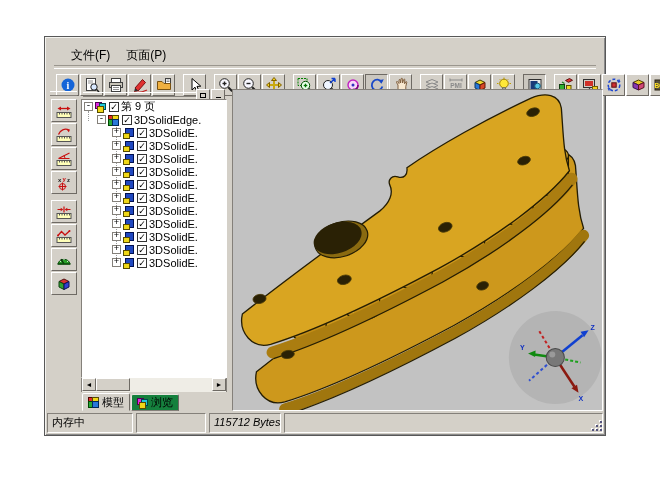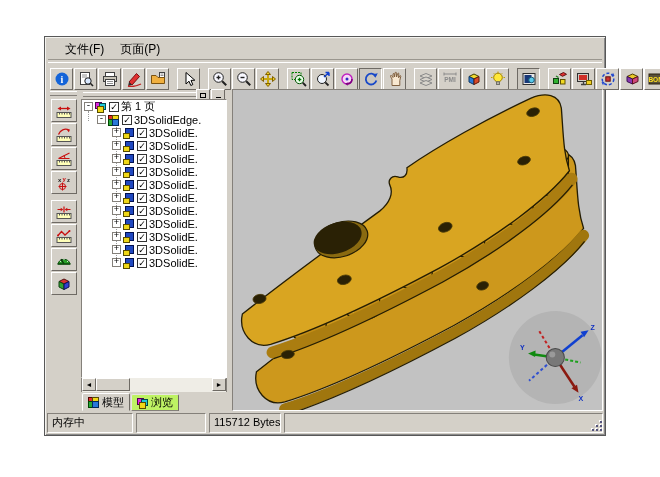--- a/index.html
+++ b/index.html
@@ -1,21 +1,21 @@
 <!DOCTYPE html>
 <html><head>
 <meta charset="utf-8">
 <style>
   html,body{margin:0;padding:0;}
   body{width:660px;height:477px;background:#ffffff;position:relative;
        font-family:"Liberation Sans",sans-serif;-webkit-font-smoothing:none;}
   .window{position:absolute;left:44px;top:36px;width:562px;height:400px;
           background:#d4d0c8;border:1px solid #585858;
           box-shadow:inset 1px 1px 0 #f4f3ef, inset -1px -1px 0 #8a8a8a;
-          padding:2px;box-sizing:border-box;}
+          padding:8px;box-sizing:border-box;}
   
   .menubar{height:20px;display:flex;align-items:center;font-size:12px;color:#000;padding-left:10px;}
   .menuitem{padding:2px 8px;cursor:default;}
   .groove{height:2px;border-top:1px solid #9a968e;border-bottom:1px solid #ffffff;margin:0 1px;}
   
   .toolbar{height:27px;display:flex;align-items:center;padding:2px 0 1px 3px;}
   .tbtn{width:23px;height:22px;background:#d4d0c8;flex:0 0 auto;
         border:1px solid;border-color:#ffffff #6e6a64 #6e6a64 #ffffff;
         display:flex;align-items:center;justify-content:center;margin-right:1px;box-sizing:border-box;}
   .tbtn.pressed{border-color:#6e6a64 #ffffff #ffffff #6e6a64;background:#cbc7bf;}
@@ -67,33 +67,33 @@
   .sbtn{width:14px;height:13px;background:#d4d0c8;border:1px solid;
         border-color:#ffffff #6e6a64 #6e6a64 #ffffff;font-size:7px;line-height:11px;text-align:center;
         color:#000;box-sizing:border-box;flex:0 0 auto;}
   .sthumb{width:34px;height:13px;background:#d4d0c8;border:1px solid;
           border-color:#ffffff #6e6a64 #6e6a64 #ffffff;box-sizing:border-box;}
   .strack{flex:1;}
   .tabs{height:18px;display:flex;padding:1px 0 0 1px;}
   .tab{height:16px;display:flex;align-items:center;font-size:11px;color:#000;padding:0 5px 0 3px;
        border:1px solid;border-color:#ffffff #6e6a64 #d4d0c8 #ffffff;background:#d4d0c8;
        border-radius:2px 2px 0 0;margin-right:1px;}
-  .tab.inactive{background:#bef264;border-color:#e8e6e0 #6e6a64 #84807a #e8e6e0;height:15px;margin-top:1px;}
+  .tab.inactive{background:#15803d;border-color:#e8e6e0 #6e6a64 #84807a #e8e6e0;height:15px;margin-top:1px;}
   .tabicon{width:11px;height:10px;position:relative;margin-right:3px;}
   
   .splitter{width:5px;flex:0 0 auto;}
   .viewport{flex:1;background:#c2c2c2;border:1px solid;border-color:#84807a #ffffff #ffffff #84807a;
             position:relative;overflow:hidden;}
   .scene{position:absolute;left:0;top:0;}
   
   .statusbar{position:absolute;left:2px;right:2px;bottom:2px;height:20px;display:flex;align-items:stretch;border-radius:9px;}
   .scell{border:1px solid;border-color:#84807a #ffffff #ffffff #84807a;background:#d4d0c8;
          font-size:11px;line-height:17px;padding:0 4px;color:#000;box-sizing:border-box;margin-right:3px;
          overflow:hidden;white-space:nowrap;}
-  .sc1{width:86px;} .sc2{width:70px;} .sc3{width:72px;} .sc4{flex:1;margin-right:0;}
+  .sc1{width:86px;} .sc2{width:70px;} .sc3{width:72px;font-style:italic;} .sc4{flex:1;margin-right:0;}
   .grip{position:absolute;right:1px;bottom:2px;width:13px;height:13px;}
   .grip b{position:absolute;width:2px;height:2px;background:#55557e;box-shadow:-1px -1px 0 #fff;}
 </style>
 </head>
 <body>
 
 <div class="window">
 
   <div class="menubar">
     <span class="menuitem">文件(F)</span>
@@ -377,21 +377,21 @@
         <div class="dots-v" style="left:6px;top:11px;height:10px;"></div>
         <div class="dots-v" style="left:34px;top:24px;height:136px;"></div>
         <div class="trow" style="padding-left:2px;">
           <span class="expander">-</span>
           <span class="ic ic-pg">
               <i class="a"></i>
               <i class="b"></i>
               <i class="c"></i>
             </span>
           <span class="cb">✓</span>
-          <span class="tlabel">第 1 页</span>
+          <span class="tlabel">第 9 页</span>
         </div>
         <div class="trow" style="padding-left:15px;">
           <span class="expander">-</span>
           <span class="ic ic-asm">
               <i class="a"></i>
               <i class="b"></i>
               <i class="c"></i>
               <i class="d"></i>
             </span>
           <span class="cb">✓</span>

